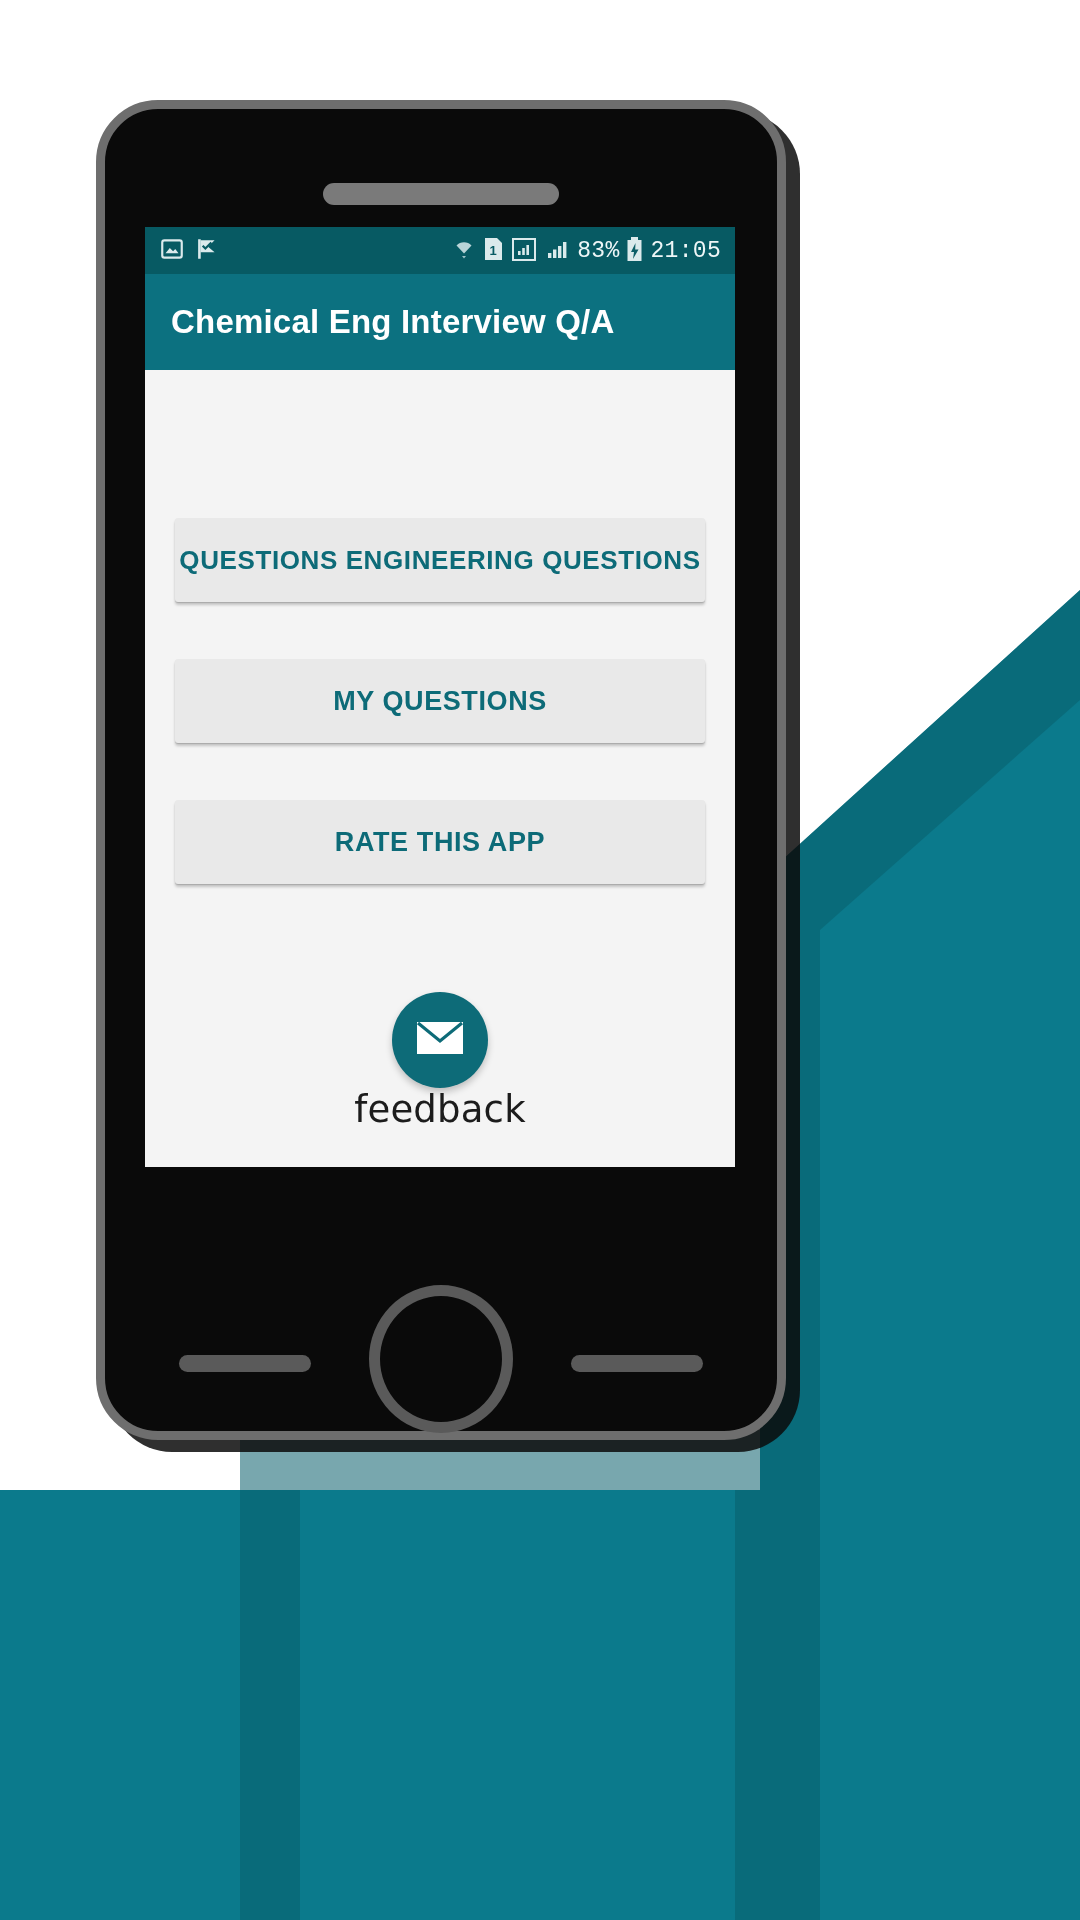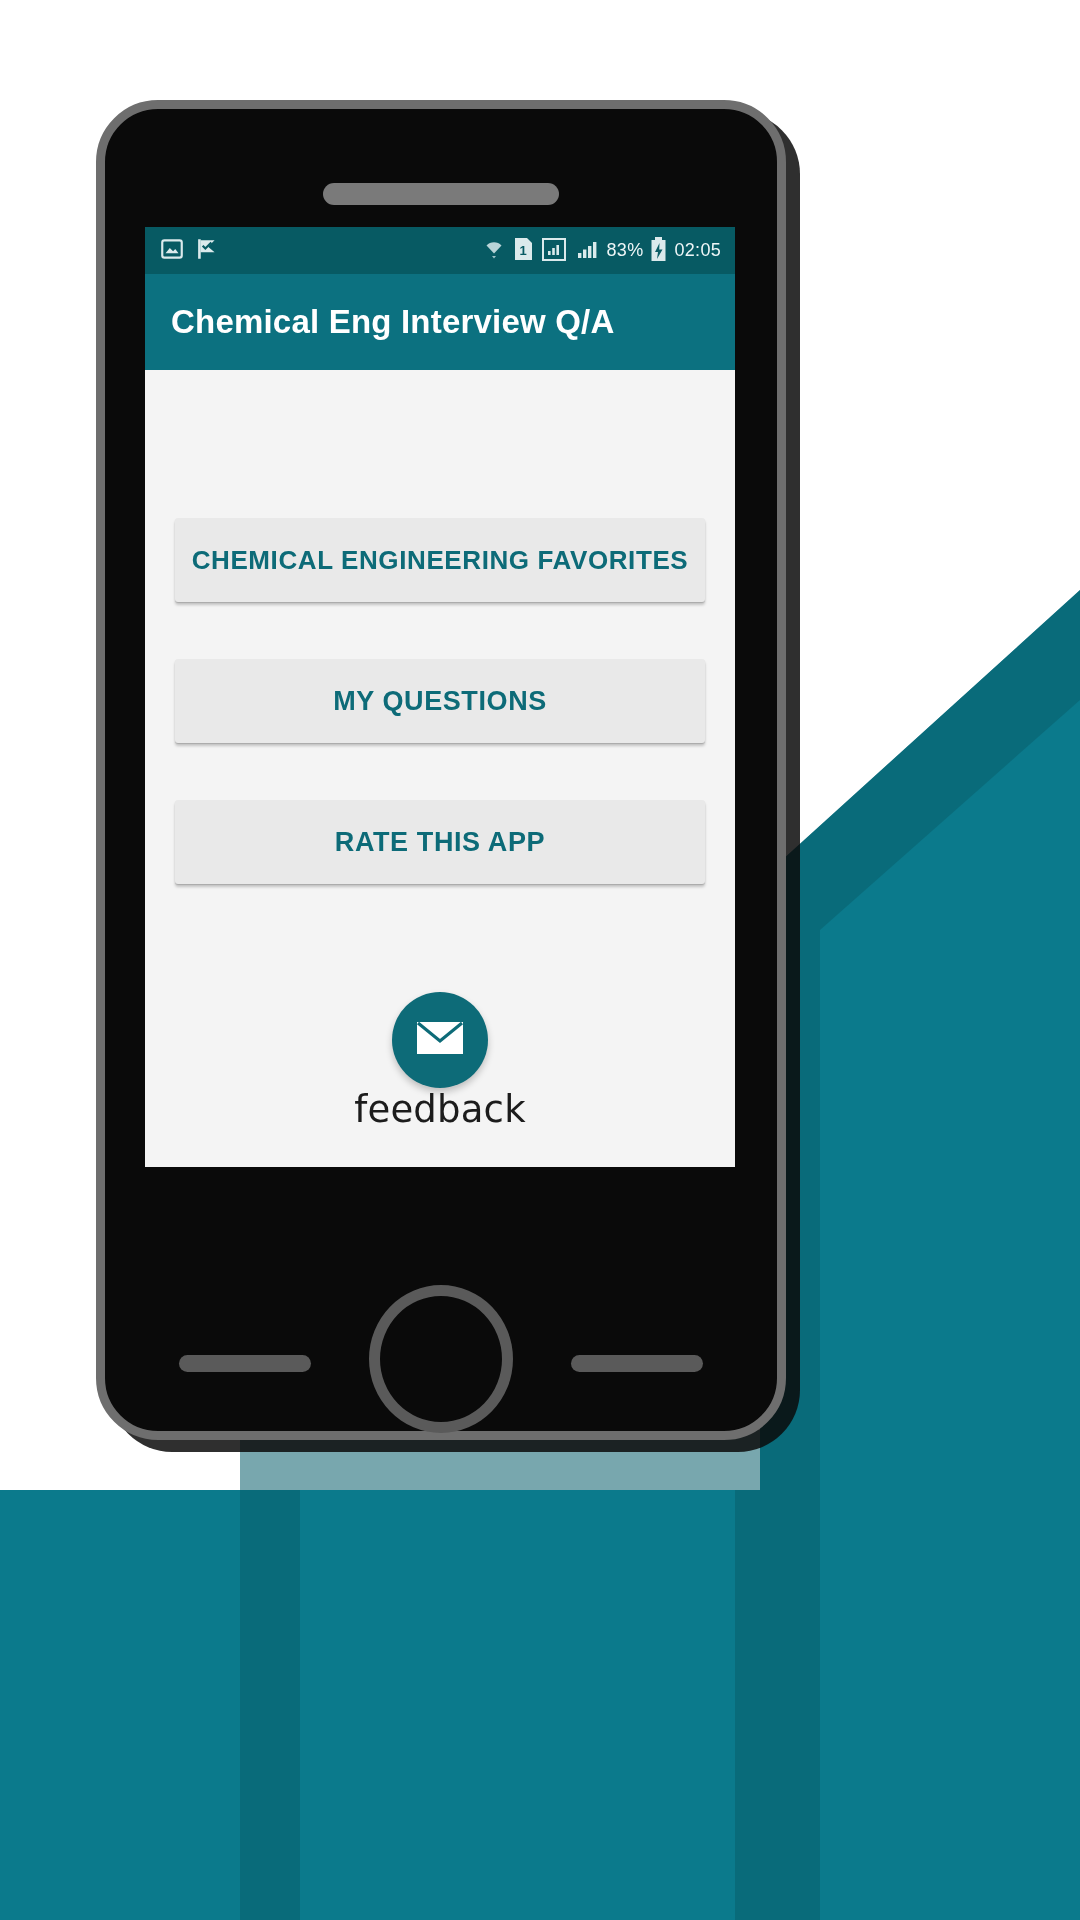--- a/index.html
+++ b/index.html
@@ -100,24 +100,25 @@
     box-sizing: border-box;
     color: #dbeaec;
   }
   .sb-left, .sb-right {
     display: flex;
     align-items: center;
     gap: 9px;
   }
   .sb-right { margin-left: auto; gap: 7px; }
   .sb-text {
-    font-size: 18px;
+    font-size: 23px;
     color: #eef6f7;
     letter-spacing: 0.3px;
     white-space: nowrap;
+    font-family: Liberation Mono, monospace;
   }
   .ico { display: block; }
 
   
   .appbar {
     height: 96px;
     background: #0c7180;
     display: flex;
     align-items: center;
     padding: 0 26px;
@@ -251,31 +252,31 @@
           </svg>
         </span>
         <span class="sb-text">83%</span>
         <span class="ico">
           <svg width="17" height="26" viewBox="0 0 17 26">
             <rect x="5" y="1" width="7" height="3" fill="#dbeaec"></rect>
             <rect x="1.5" y="4" width="14" height="21" fill="#dbeaec"></rect>
             <path d="M9.5 7 L5 16 h3 L7 23 l5.5-9.5 h-3.3z" fill="#0c5e67"></path>
           </svg>
         </span>
-        <span class="sb-text">02:05</span>
+        <span class="sb-text">21:05</span>
       </div>
     </div>
 
     <div class="appbar">
       <span class="appbar-title">Chemical Eng Interview Q/A</span>
     </div>
 
     <div class="content">
 
-      <button class="btn wide">CHEMICAL ENGINEERING FAVORITES</button>
+      <button class="btn wide">QUESTIONS ENGINEERING QUESTIONS</button>
       <button class="btn">MY QUESTIONS</button>
       <button class="btn">RATE THIS APP</button>
 
       <div class="fab-wrap">
         <div class="fab">
           <span>
             <svg width="50" height="38" viewBox="0 0 50 38">
               <rect x="2" y="3" width="46" height="32" fill="#ffffff"></rect>
               <path d="M2 3 L25 22 L48 3 Z" fill="#ffffff" stroke="#0d6b78" stroke-width="0"></path>
               <path d="M3 4 L25 22 L47 4" fill="none" stroke="#0d6b78" stroke-width="3.2"></path>

